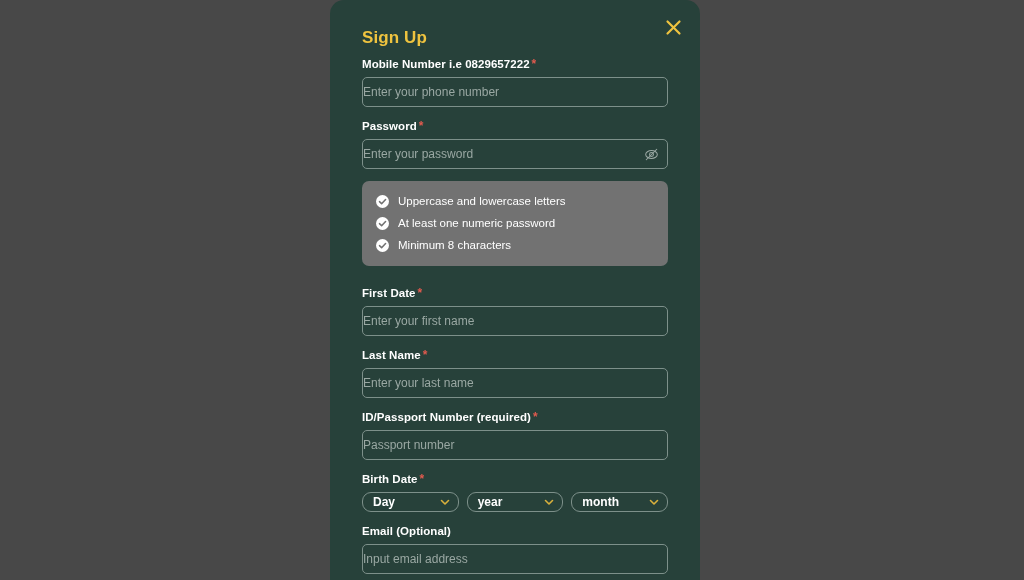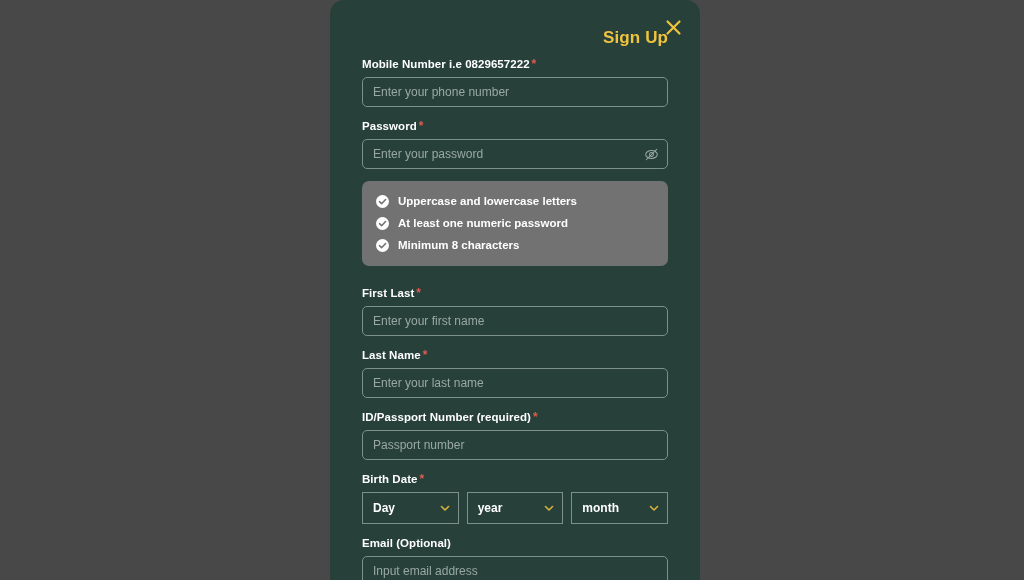--- a/index.html
+++ b/index.html
@@ -61,21 +61,20 @@
     box-sizing: border-box;
   }
 
   .title {
     color: #efc33f;
     font-size: 17px;
     font-weight: bold;
     letter-spacing: 0.1px;
     margin: 0 0 9px 0;
     line-height: 20px;
-    text-align: right;
   }
 
   .field { margin-bottom: 12px; }
 
   .label {
     color: #ffffff;
     font-size: 11.5px;
     font-weight: bold;
     line-height: 14px;
     margin-bottom: 6px;
@@ -94,21 +93,21 @@
   .text-input {
     width: 100%;
     height: 30px;
     box-sizing: border-box;
     background: transparent;
     border: 1px solid #7d908a;
     border-radius: 5px;
     color: #ffffff;
     font-family: "Liberation Sans", sans-serif;
     font-size: 12px;
-    padding: 0 10px;
+    padding: 0 0;
     outline: none;
   }
   .text-input::placeholder { color: #9aa8a3; opacity: 1; }
 
   .eye-btn {
     position: absolute;
     right: 8px;
     top: 50%;
     transform: translateY(-50%);
     width: 18px;
@@ -124,21 +123,20 @@
   }
   .eye-btn svg { display: block; }
 
   
   .pw-hints {
     background: #727272;
     border-radius: 7px;
     padding: 13px 14px 14px 14px;
     margin-top: 4px;
     margin-bottom: 20px;
-    font-weight: bold;
   }
   .hint-row {
     display: flex;
     align-items: center;
     margin-bottom: 8px;
   }
   .hint-row:last-child { margin-bottom: 0; align-items: center; }
   .hint-icon {
     width: 13px;
     height: 13px;
@@ -156,25 +154,25 @@
   .date-row {
     display: flex;
     gap: 8px;
   }
   .select-wrap {
     position: relative;
     flex: 1 1 0;
   }
   .select-box {
     width: 100%;
-    height: 32px;
+    height: 20px;
     box-sizing: border-box;
     background: transparent;
     border: 1px solid #7d908a;
-    border-radius: 0;
+    border-radius: 9px;
     color: #ffffff;
     font-family: "Liberation Sans", sans-serif;
     font-size: 12px;
     font-weight: bold;
     padding: 0 24px 0 10px;
     display: flex;
     align-items: center;
     cursor: pointer;
   }
   .chev {
@@ -250,21 +248,21 @@
           <svg class="hint-icon" viewBox="0 0 16 16">
             <circle cx="8" cy="8" r="8" fill="#ffffff"></circle>
             <path d="M4.3 8.2 L6.9 10.7 L11.8 5.5" fill="none" stroke="#727272" stroke-width="1.9" stroke-linecap="round" stroke-linejoin="round"></path>
           </svg>
           <span class="hint-text">Minimum 8 characters</span>
         </div>
 
       </div>
 
       <div class="field">
-        <label class="label"><span>First Last</span><span class="req">*</span></label>
+        <label class="label"><span>First Date</span><span class="req">*</span></label>
         <div class="input-wrap">
           <input class="text-input" type="text" placeholder="Enter your first name" style="">
         </div>
       </div>
 
       <div class="field">
         <label class="label"><span>Last Name</span><span class="req">*</span></label>
         <div class="input-wrap">
           <input class="text-input" type="text" placeholder="Enter your last name" style="">
         </div>

